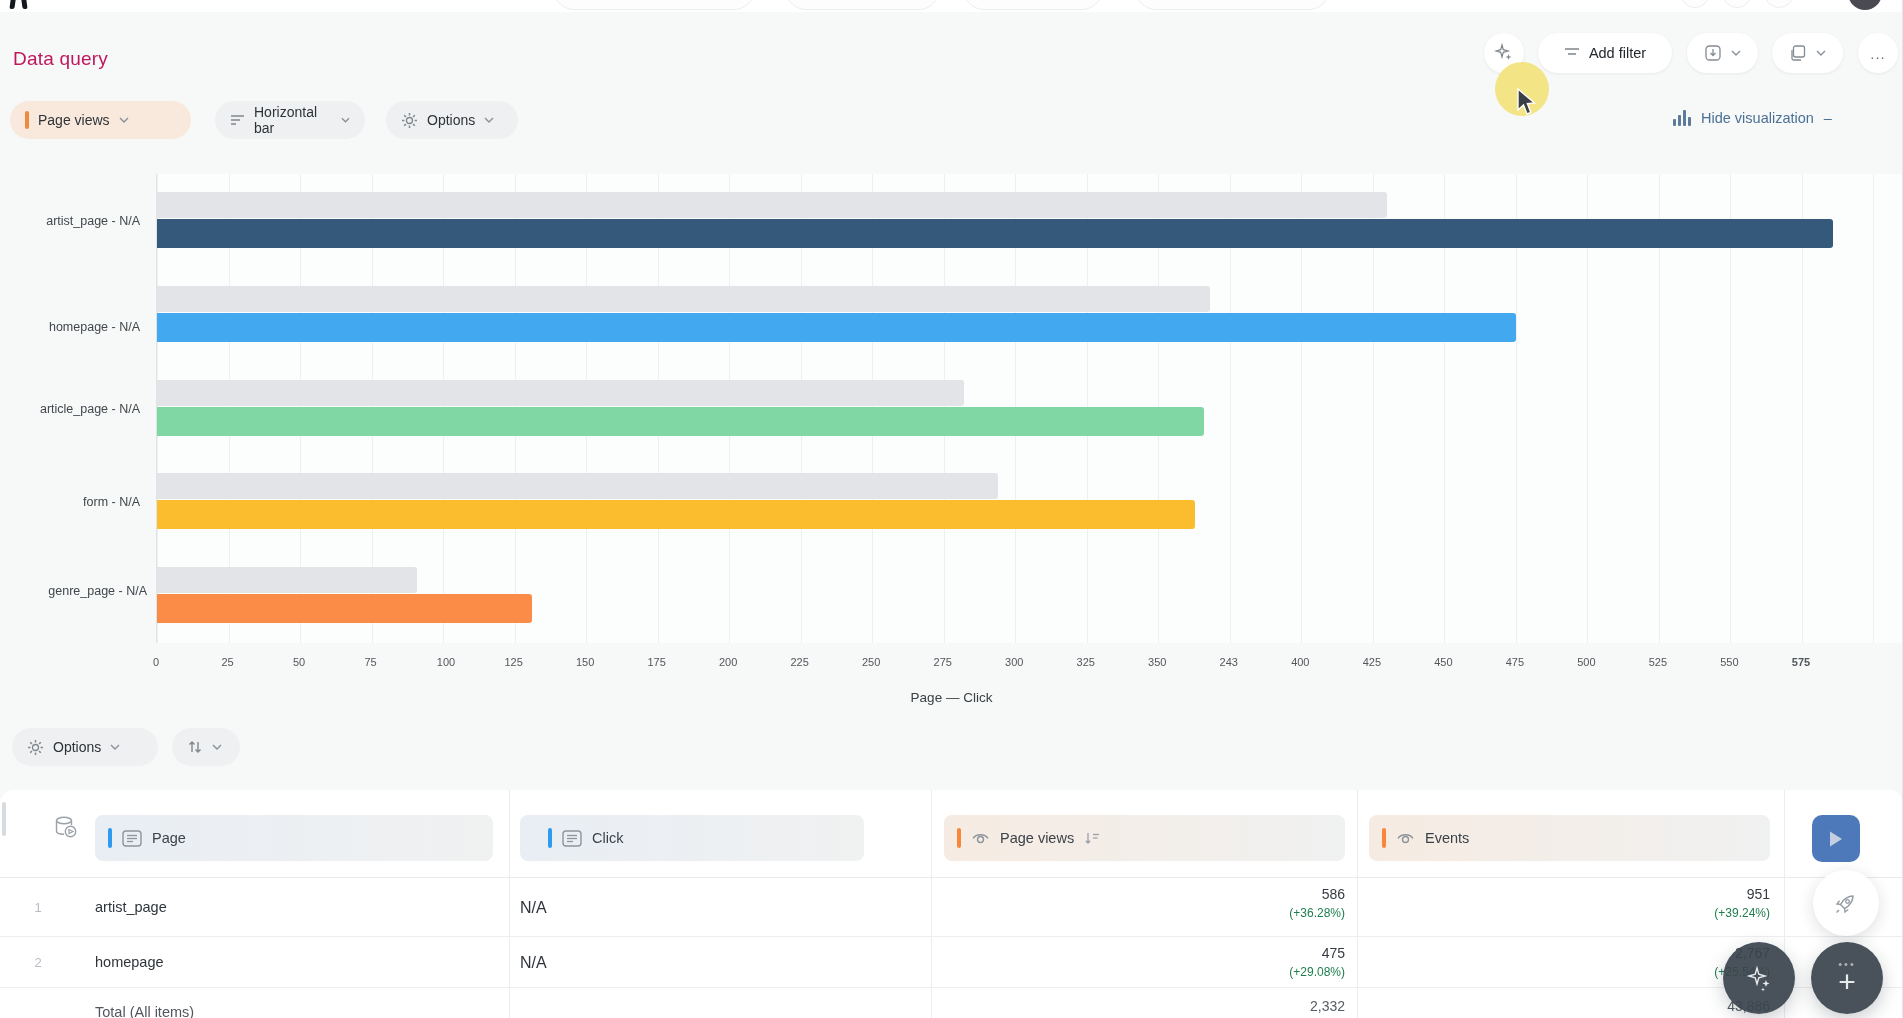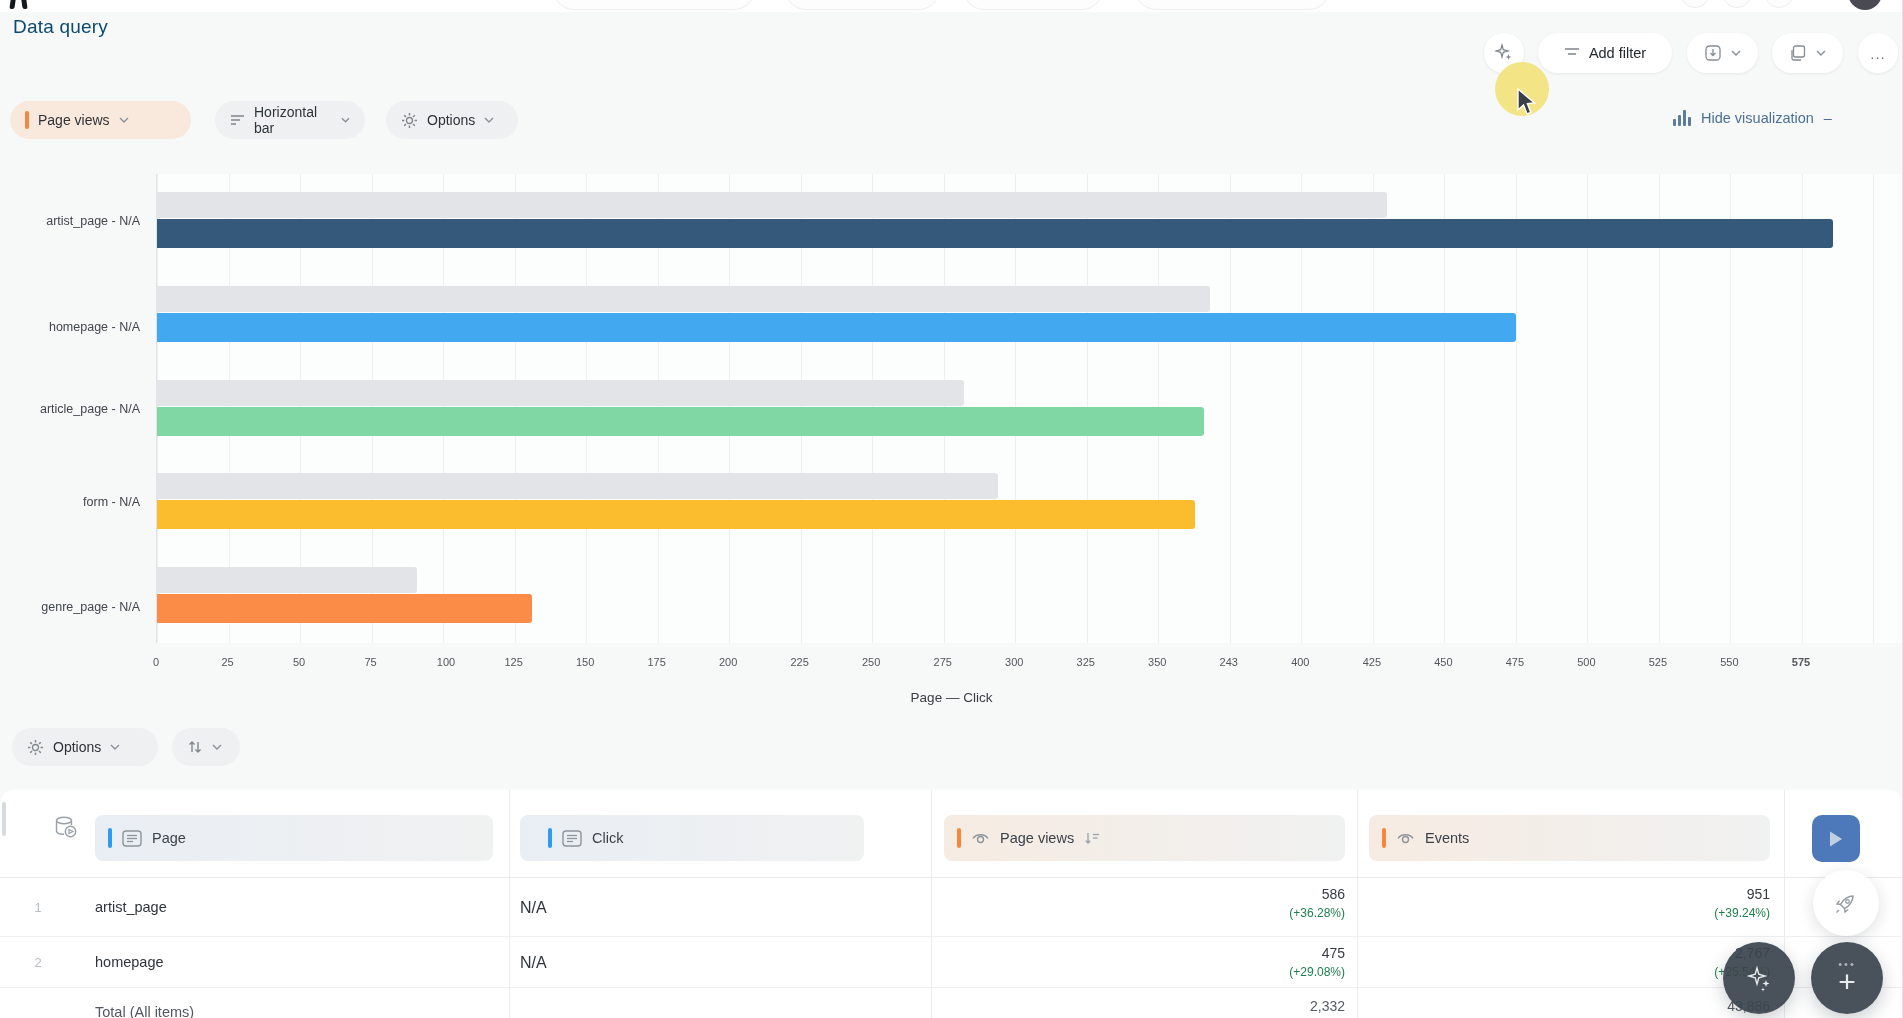--- a/index.html
+++ b/index.html
@@ -8,21 +8,21 @@
   #app { position:absolute; inset:0; width:1903px; height:1018px; overflow:hidden; border-right:1px solid #e3e5e7; }
 
   
   .topstrip { position:absolute; left:0; top:0; width:1903px; height:12px; background:#ffffff; z-index:5; }
   .topstrip .cutpill { position:absolute; top:-32px; height:42px; background:#fdfdfd; border:1px solid #ededee; border-radius:21px; }
   .topstrip .cutcircle { position:absolute; top:-22px; width:30px; height:30px; background:#fdfdfd; border:1px solid #ededee; border-radius:50%; }
   .topstrip .cutavatar { position:absolute; top:-24px; width:34px; height:34px; background:#4a4a52; border-radius:50%; }
   .logo-stroke { position:absolute; top:0px; width:5px; height:9px; background:#15181b; border-radius:0 0 2px 2px; }
 
   
-  .page-title { position:absolute; left:13px; top:16px; font-size:19px; color:#0c4a6e; letter-spacing:.2px; }
+  .page-title { position:absolute; left:13px; top:48px; font-size:19px; color:#be185d; letter-spacing:.2px; }
   .hbtn { position:absolute; top:33px; height:40px; background:#ffffff; border-radius:20px; box-shadow:0 1px 3px rgba(25,35,45,.07); display:flex; align-items:center; justify-content:center; gap:9px; font-size:14.5px; color:#24292e; }
   .iconbtn-circle { width:40px; border-radius:50%; }
 
   
   .cursor-halo { position:absolute; left:1495px; top:62px; width:54px; height:54px; border-radius:50%; background:#f2e27b; opacity:.92; z-index:40; }
   .cursor-arrow { position:absolute; left:1516px; top:88px; z-index:41; }
 
   
   .chip { position:absolute; top:101px; height:38px; background:#eef0f1; border-radius:19px; display:flex; align-items:center; padding:0 15px; gap:9px; font-size:14px; color:#2e3338; }
   .chip.peach { background:#f9e9dd; }
@@ -229,21 +229,21 @@
       <span class="bar" style="top: 299.4px; height: 26px; width: 841.075px; background: rgb(227, 228, 231);"></span>
       <span class="bar" style="top: 326.4px; height: 29px; width: 1038.47px; background: rgb(251, 188, 45);"></span>
       <span class="bar" style="top: 393.2px; height: 26px; width: 260.333px; background: rgb(227, 228, 231);"></span>
       <span class="bar" style="top: 420.2px; height: 29px; width: 374.765px; background: rgb(250, 140, 71);"></span>
     </div>
   <div id="catlabels">
       <div class="catlabel" style="top: 214px;">artist_page - N/A</div>
       <div class="catlabel" style="top: 307.8px; margin-top: 12px;">homepage - N/A</div>
       <div class="catlabel" style="top: 401.6px;">article_page - N/A</div>
       <div class="catlabel" style="top: 495.4px;">form - N/A</div>
-      <div class="catlabel" style="top: 600px;">genre_page - N/A</div>
+      <div class="catlabel" style="top: 584px; margin-left: 7px;">genre_page - N/A</div>
     </div>
   <div id="ticklabels">
       <span class="ticklabel" style="left: 156px;">0</span>
       <span class="ticklabel" style="left: 227.52px;">25</span>
       <span class="ticklabel" style="left: 299.04px;">50</span>
       <span class="ticklabel" style="left: 370.56px;">75</span>
       <span class="ticklabel" style="left: 446px;">100</span>
       <span class="ticklabel" style="left: 513.6px;">125</span>
       <span class="ticklabel" style="left: 585.12px;">150</span>
       <span class="ticklabel" style="left: 656.64px;">175</span>

